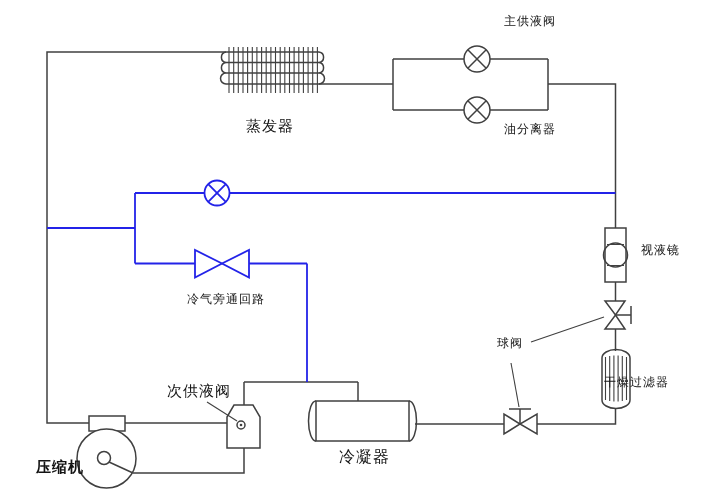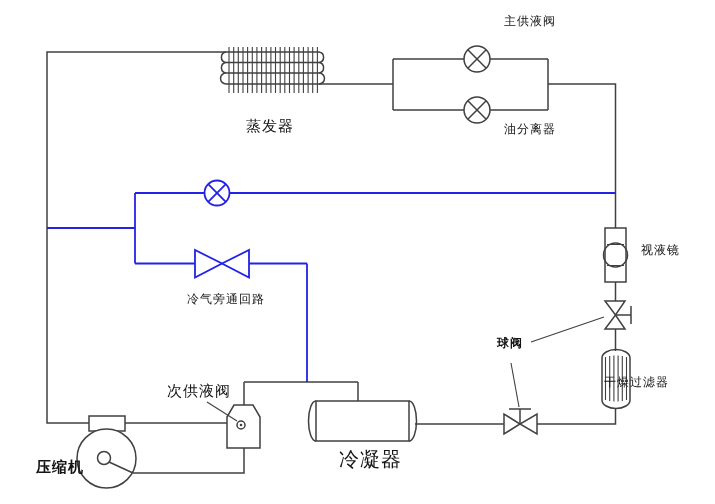--- a/index.html
+++ b/index.html
@@ -12,21 +12,21 @@
   .k{stroke:var(--pipe,#404040);fill:none;stroke-width:1.5;}
   .kthin{stroke:var(--pipe,#404040);fill:none;stroke-width:1.1;}
   .kw{stroke:var(--pipe,#404040);fill:#fff;stroke-width:1.5;}
   .kdot{fill:var(--pipe,#404040);stroke:none;}
   .b{stroke:var(--bypass,#2323e8);fill:none;stroke-width:1.8;}
   .bw{stroke:var(--bypass,#2323e8);fill:#fff;stroke-width:1.8;}
   .lbl{
     position:absolute;color:var(--text,#141414);white-space:nowrap;
     line-height:1.15;letter-spacing:1px;
   }
-  .fs14{font-size:12px;} .fs15{font-size:15px;} .fs16{font-size:20px;}
+  .fs14{font-size:12px;} .fs15{font-size:15px;} .fs16{font-size:16px;}
 </style>
 </head>
 <body>
 
 <div class="stage">
 
   <svg width="715" height="504" viewBox="0 0 715 504">
 
     <g>
 
@@ -136,21 +136,21 @@
 
   <div class="lbl fs14" style="left:504px;top:15px;">主供液阀</div>
 
   <div class="lbl fs14" style="left:504px;top:123px;">油分离器</div>
 
 
   <div class="lbl fs14" style="left:187px;top:293px;">冷气旁通回路</div>
 
   <div class="lbl fs14" style="left:641px;top:244px;">视液镜</div>
 
-  <div class="lbl fs14" style="left:497px;top:337px;font-weight:bold;">球阀</div>
+  <div class="lbl fs14" style="left:497px;top:337px;">球阀</div>
 
   <div class="lbl fs14" style="left:604px;top:376px;">干燥过滤器</div>
 
   <div class="lbl fs15" style="left:167px;top:382px;">次供液阀</div>
 
   <div class="lbl fs15" style="left:36px;top:458px;font-weight:bold;">压缩机</div>
 
   <div class="lbl fs16" style="left:339px;top:448px;">冷凝器</div>
 
 </div>

